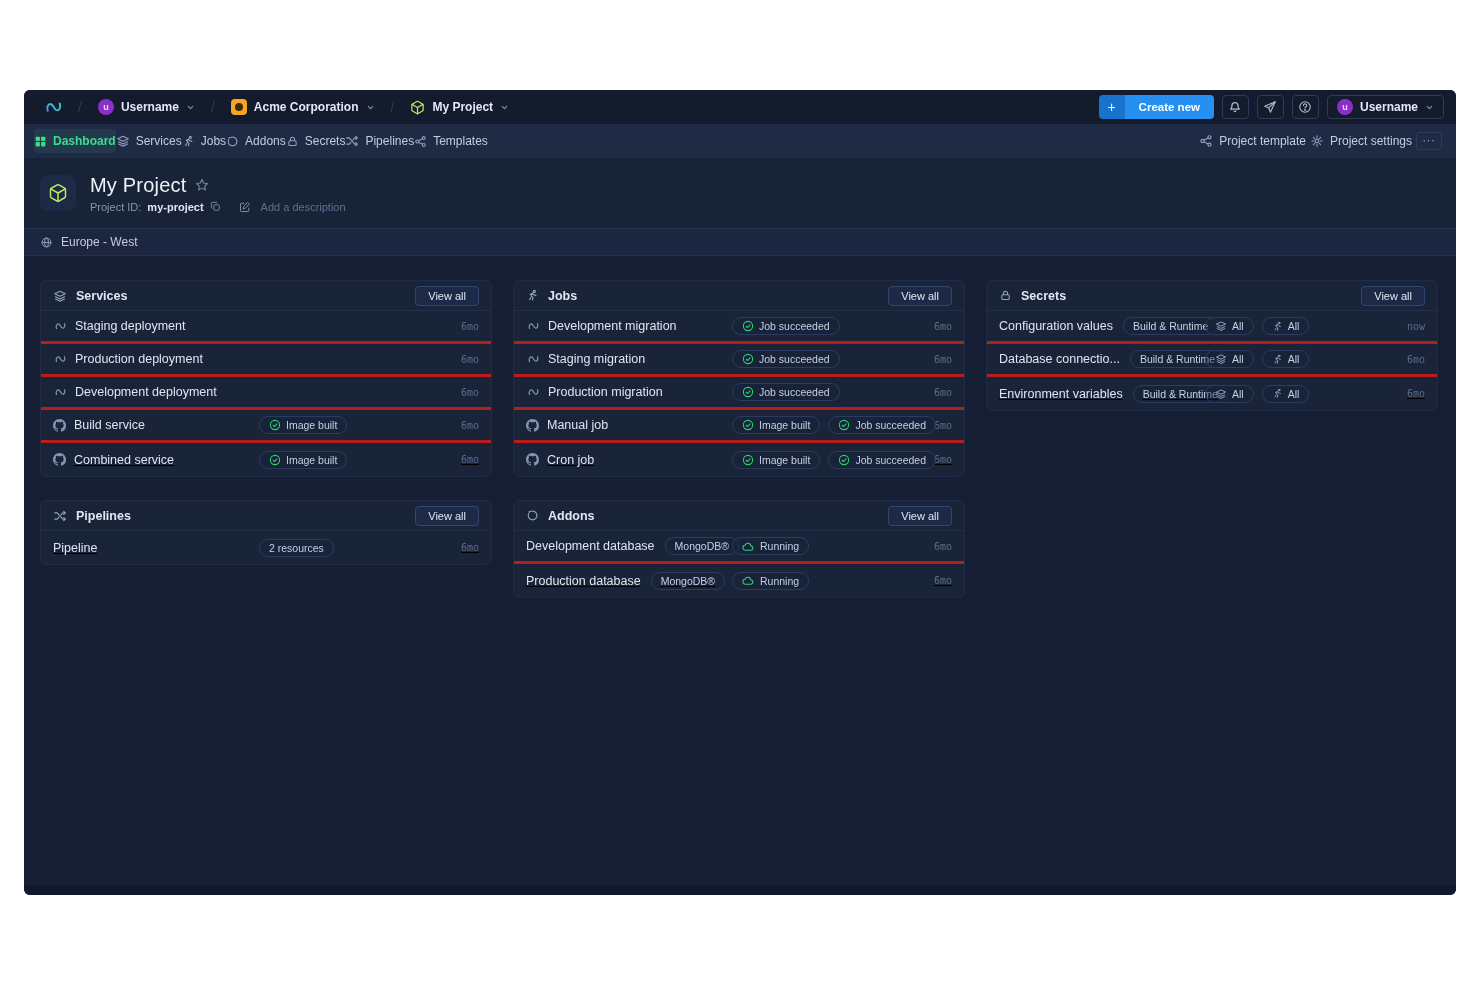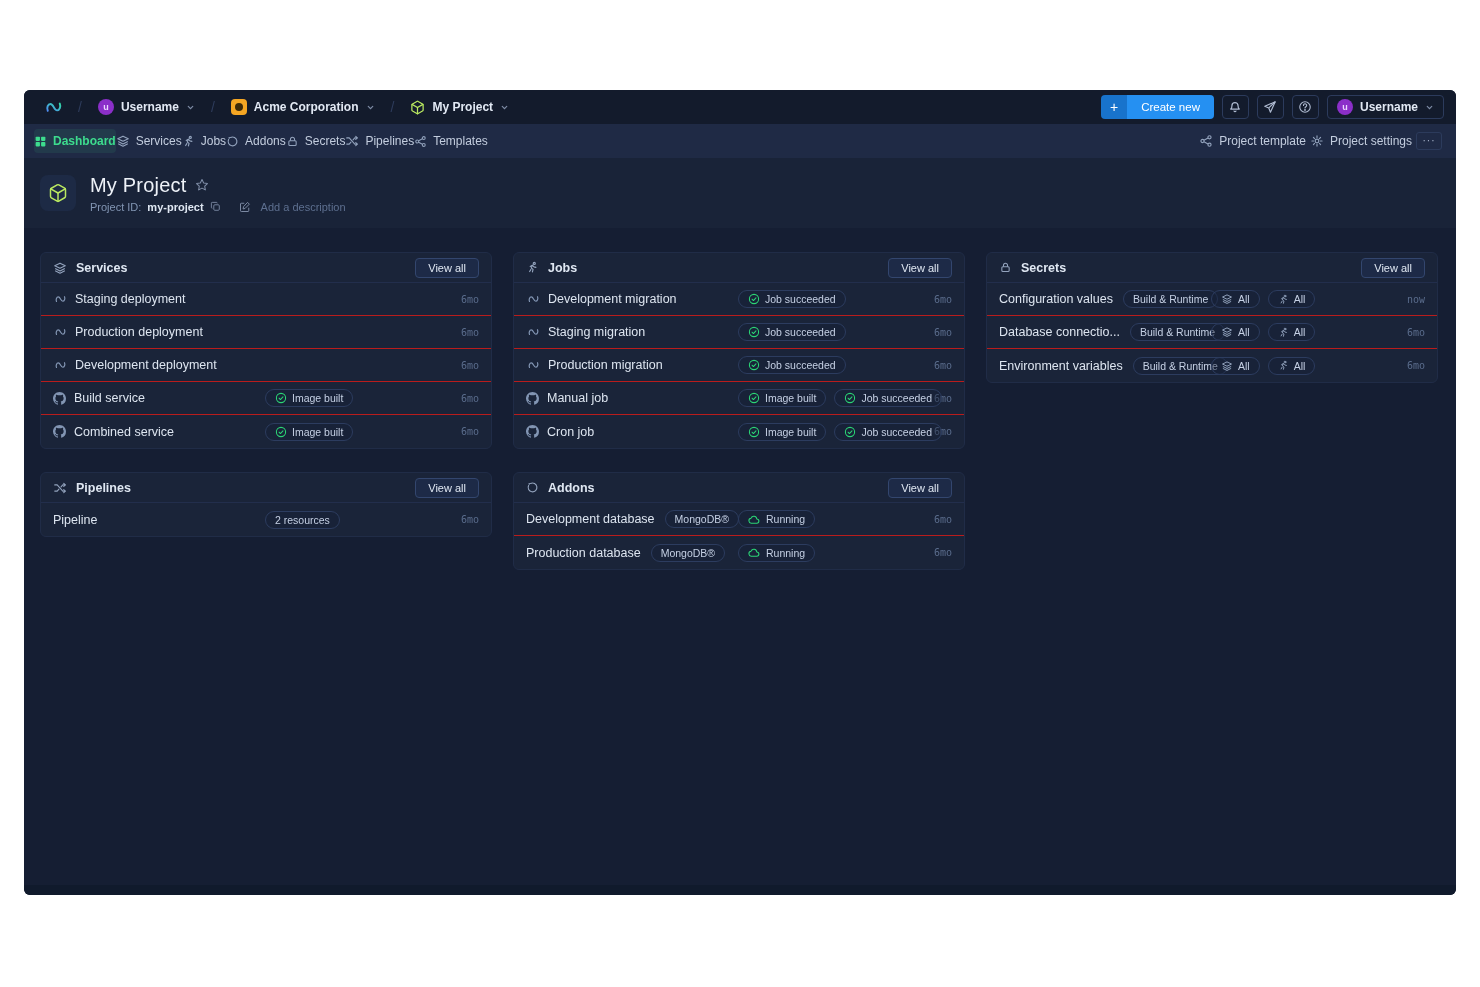--- a/index.html
+++ b/index.html
@@ -15,21 +15,21 @@
   .crumb { display:flex; align-items:center; gap:7px; padding:3px 6px; border-radius:4px; cursor:pointer; }
   .crumb .lbl { font-size:12px; font-weight:700; color:#e2e9f4; }
   .avatar { width:16px; height:16px; border-radius:50%; background:#8b2fc9; color:#e9d5ff; font-size:9px; font-weight:700;
             display:flex; align-items:center; justify-content:center; }
   .org-avatar { width:16px; height:16px; border-radius:4px; background:#f5a623; position:relative; }
   .org-avatar::after { content:""; position:absolute; left:4px; top:4px; width:8px; height:8px; border-radius:50%; background:#3d2a08; }
   .chev { color:#7e8ca6; }
   .topbar-right { margin-left:auto; display:flex; align-items:center; gap:8px; }
   .create-btn { display:flex; height:24px; border-radius:4px; overflow:hidden; cursor:pointer; }
   .create-btn .plus { width:26px; background:#1873cc; color:#fff; font-size:14px; display:flex; align-items:center; justify-content:center; }
-  .create-btn .txt { background:#2590f2; color:#fff; font-size:11.5px; font-weight:400; display:flex; align-items:center; padding:0 14px; }
+  .create-btn .txt { background:#2590f2; color:#fff; font-size:11.5px; font-weight:700; display:flex; align-items:center; padding:0 14px; }
   .iconbtn { width:27px; height:24px; border:1px solid #2c3b5c; border-radius:4px; display:flex; align-items:center; justify-content:center;
              color:#aebad0; cursor:pointer; background:transparent; }
   .userbtn { height:24px; border:1px solid #2c3b5c; border-radius:4px; display:flex; align-items:center; gap:7px; padding:0 9px; cursor:pointer; }
   .userbtn .lbl { font-size:12px; font-weight:700; color:#e2e9f4; }
 
   
   .navrow { height:34px; background:#1f2a45; display:flex; align-items:center; padding:0 14px 0 10px; flex:none; }
   .tab { display:flex; align-items:center; gap:6px; padding:5px 0; border-radius:4px; font-size:12px; color:#c3cdde; cursor:pointer; }
   .tab svg { color:#93a3bd; }
   .tab.active { color:#3ddc8e; background:rgba(61,220,142,0.09); font-weight:700; }
@@ -61,28 +61,28 @@
 
   
   .content { flex:1; background:#151e33; padding:24px 16px 0 16px; position:relative; }
   .grid { display:grid; grid-template-columns:452px 452px 452px; column-gap:21px; row-gap:23px; align-items:start; }
   .card { background:#1a2439; border:1px solid #202c47; border-radius:6px; overflow:hidden; }
   .card-head { height:30px; display:flex; align-items:center; gap:9px; padding:0 12px; border-bottom:1px solid #222e4c; }
   .card-head svg { color:#93a3bd; flex:none; }
   .card-title { font-size:12.5px; font-weight:600; color:#dfe7f2; }
   .viewall { margin-left:auto; font-size:11px; color:#dfe7f2; background:#1d2a47; border:1px solid #33466e; border-radius:4px;
              padding:3px 12px; cursor:pointer; }
-  .row { height:33px; display:flex; align-items:center; padding:0 12px; position:relative; border-bottom:1px solid #b91c1c; cursor:pointer; }
-  .row:last-child { border-bottom:none; }
+  .row { height:33px; display:flex; align-items:center; padding:0 12px; position:relative; border-bottom:3px solid #b91c1c; cursor:pointer; }
+  .row:last-child { border-bottom:none;text-decoration:underline; }
   .row .ric { color:#8295b3; display:flex; flex:none; margin-right:8px; }
   .row .lbl { font-size:12.5px; color:#dde5f0; white-space:nowrap; overflow:hidden; text-overflow:ellipsis; }
   .badge { display:inline-flex; align-items:center; gap:5px; height:18px; padding:0 9px; border:1px solid #2c3c5f;
            border-radius:10px; font-size:10.5px; color:#c5d0e4; white-space:nowrap; background:rgba(22,32,54,0.4); }
   .inline-badges { display:flex; gap:8px; margin-left:10px; }
-  .mid { position:absolute; left:224px; display:flex; gap:8px; align-items:center; }
+  .mid { position:absolute; left:218px; display:flex; gap:8px; align-items:center; }
   .time { margin-left:auto; font-family:"DejaVu Sans Mono", monospace; font-size:10px; color:#5a6c8c; }
   .footer-strip { height:10px; background:#101a2c; flex:none; }
 
   svg { display:block; }
 </style>
 </head>
 <body>
 
 <svg width="0" height="0" style="position:absolute">
     <defs>
@@ -276,20 +276,28 @@
               <path d="M13 9.5V13a1 1 0 01-1 1H3a1 1 0 01-1-1V4a1 1 0 011-1h3.5"></path>
                 <path d="M11.8 2.2l2 2L8 10l-2.6.6L6 8z"></path>
             </svg>
           </span>
           <span class="add-desc">Add a description</span>
         </span>
       </div>
     </div>
   </div>
 
+  <div class="regionbar">
+    <svg width="13" height="13" viewBox="0 0 16 16" fill="none" stroke="currentColor" stroke-width="1.2">
+      <circle cx="8" cy="8" r="5.5"></circle>
+        <ellipse cx="8" cy="8" rx="2.4" ry="5.5"></ellipse>
+        <path d="M2.5 8h11"></path>
+    </svg>
+    <span class="lbl">Europe - West</span>
+  </div>
 
   <div class="content">
     <div class="grid">
 
       <div class="card">
         <div class="card-head">
           <svg width="14" height="14" viewBox="0 0 16 16" fill="none" stroke="currentColor" stroke-width="1.3" stroke-linejoin="round">
             <path d="M8 2.5l6 2.9-6 2.9-6-2.9z"></path>
               <path d="M2.5 8.6L8 11.3l5.5-2.7"></path>
               <path d="M2.5 11.2L8 13.9l5.5-2.7"></path>

